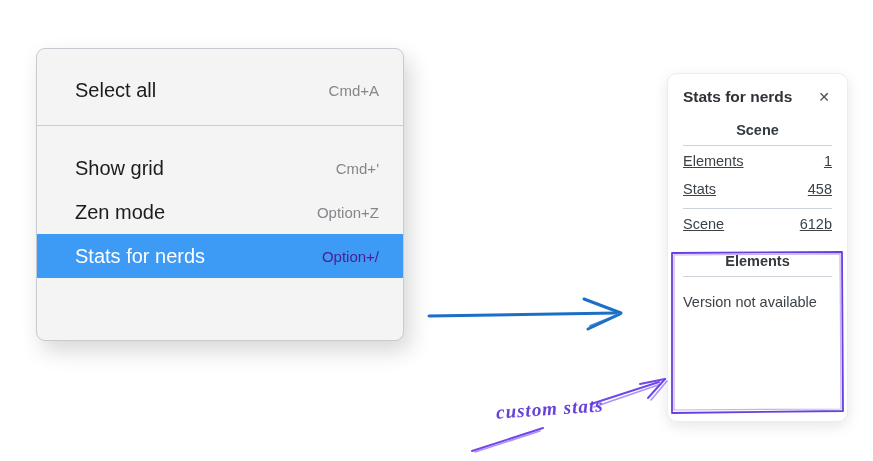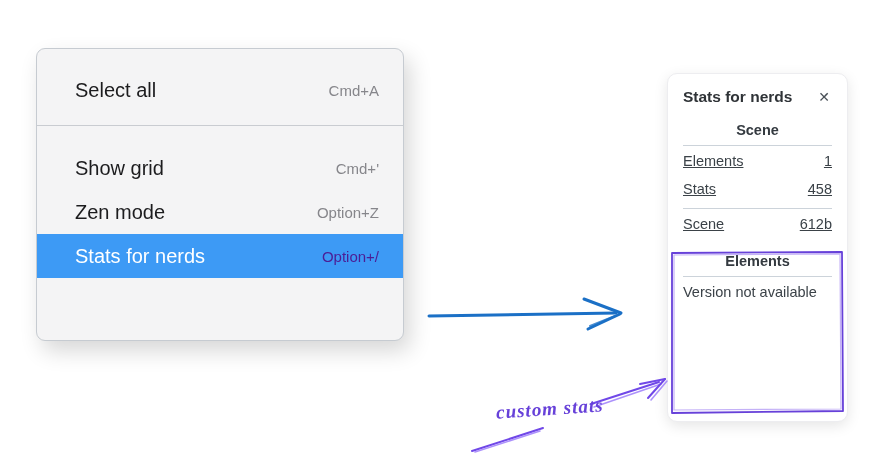--- a/index.html
+++ b/index.html
@@ -33,21 +33,21 @@
   .panel-title-row { display:flex; align-items:center; justify-content:space-between;
     margin:2px 0 14px 0; }
   .panel-title { font-size:15.5px; font-weight:bold; color:#2f3337; }
   .panel-close { font-size:14px; color:#495057; cursor:pointer; line-height:1;
     padding:2px; }
   .section-title { text-align:center; font-weight:bold; font-size:14.5px;
     margin-top:13px; line-height:20px; }
   .section-hr { border:none; border-top:1px solid #ccd3da; margin:5px 0 1px 0; }
   .stat-row { display:flex; justify-content:space-between; font-size:14.5px;
     line-height:28px; color:#3b4248;text-decoration:underline; }
-  .stat-note { font-size:14.5px; line-height:28px; margin-top:1px; color:#3b4248; }
+  .stat-note { font-size:14.5px; line-height:28px; margin-top:11px; color:#3b4248; }
 
   
   .annotation-layer { position:absolute; left:0; top:0; width:873px; height:461px;
     pointer-events:none; z-index:5; }
   .custom-stats-label {
     position:absolute; left:496px; top:398px; z-index:6;
     font-family:cursive; font-style:italic; font-weight:bold;
     font-size:19px; letter-spacing:1px; color:#6741d9;
     transform:rotate(-4deg); pointer-events:none; white-space:nowrap;
   }

